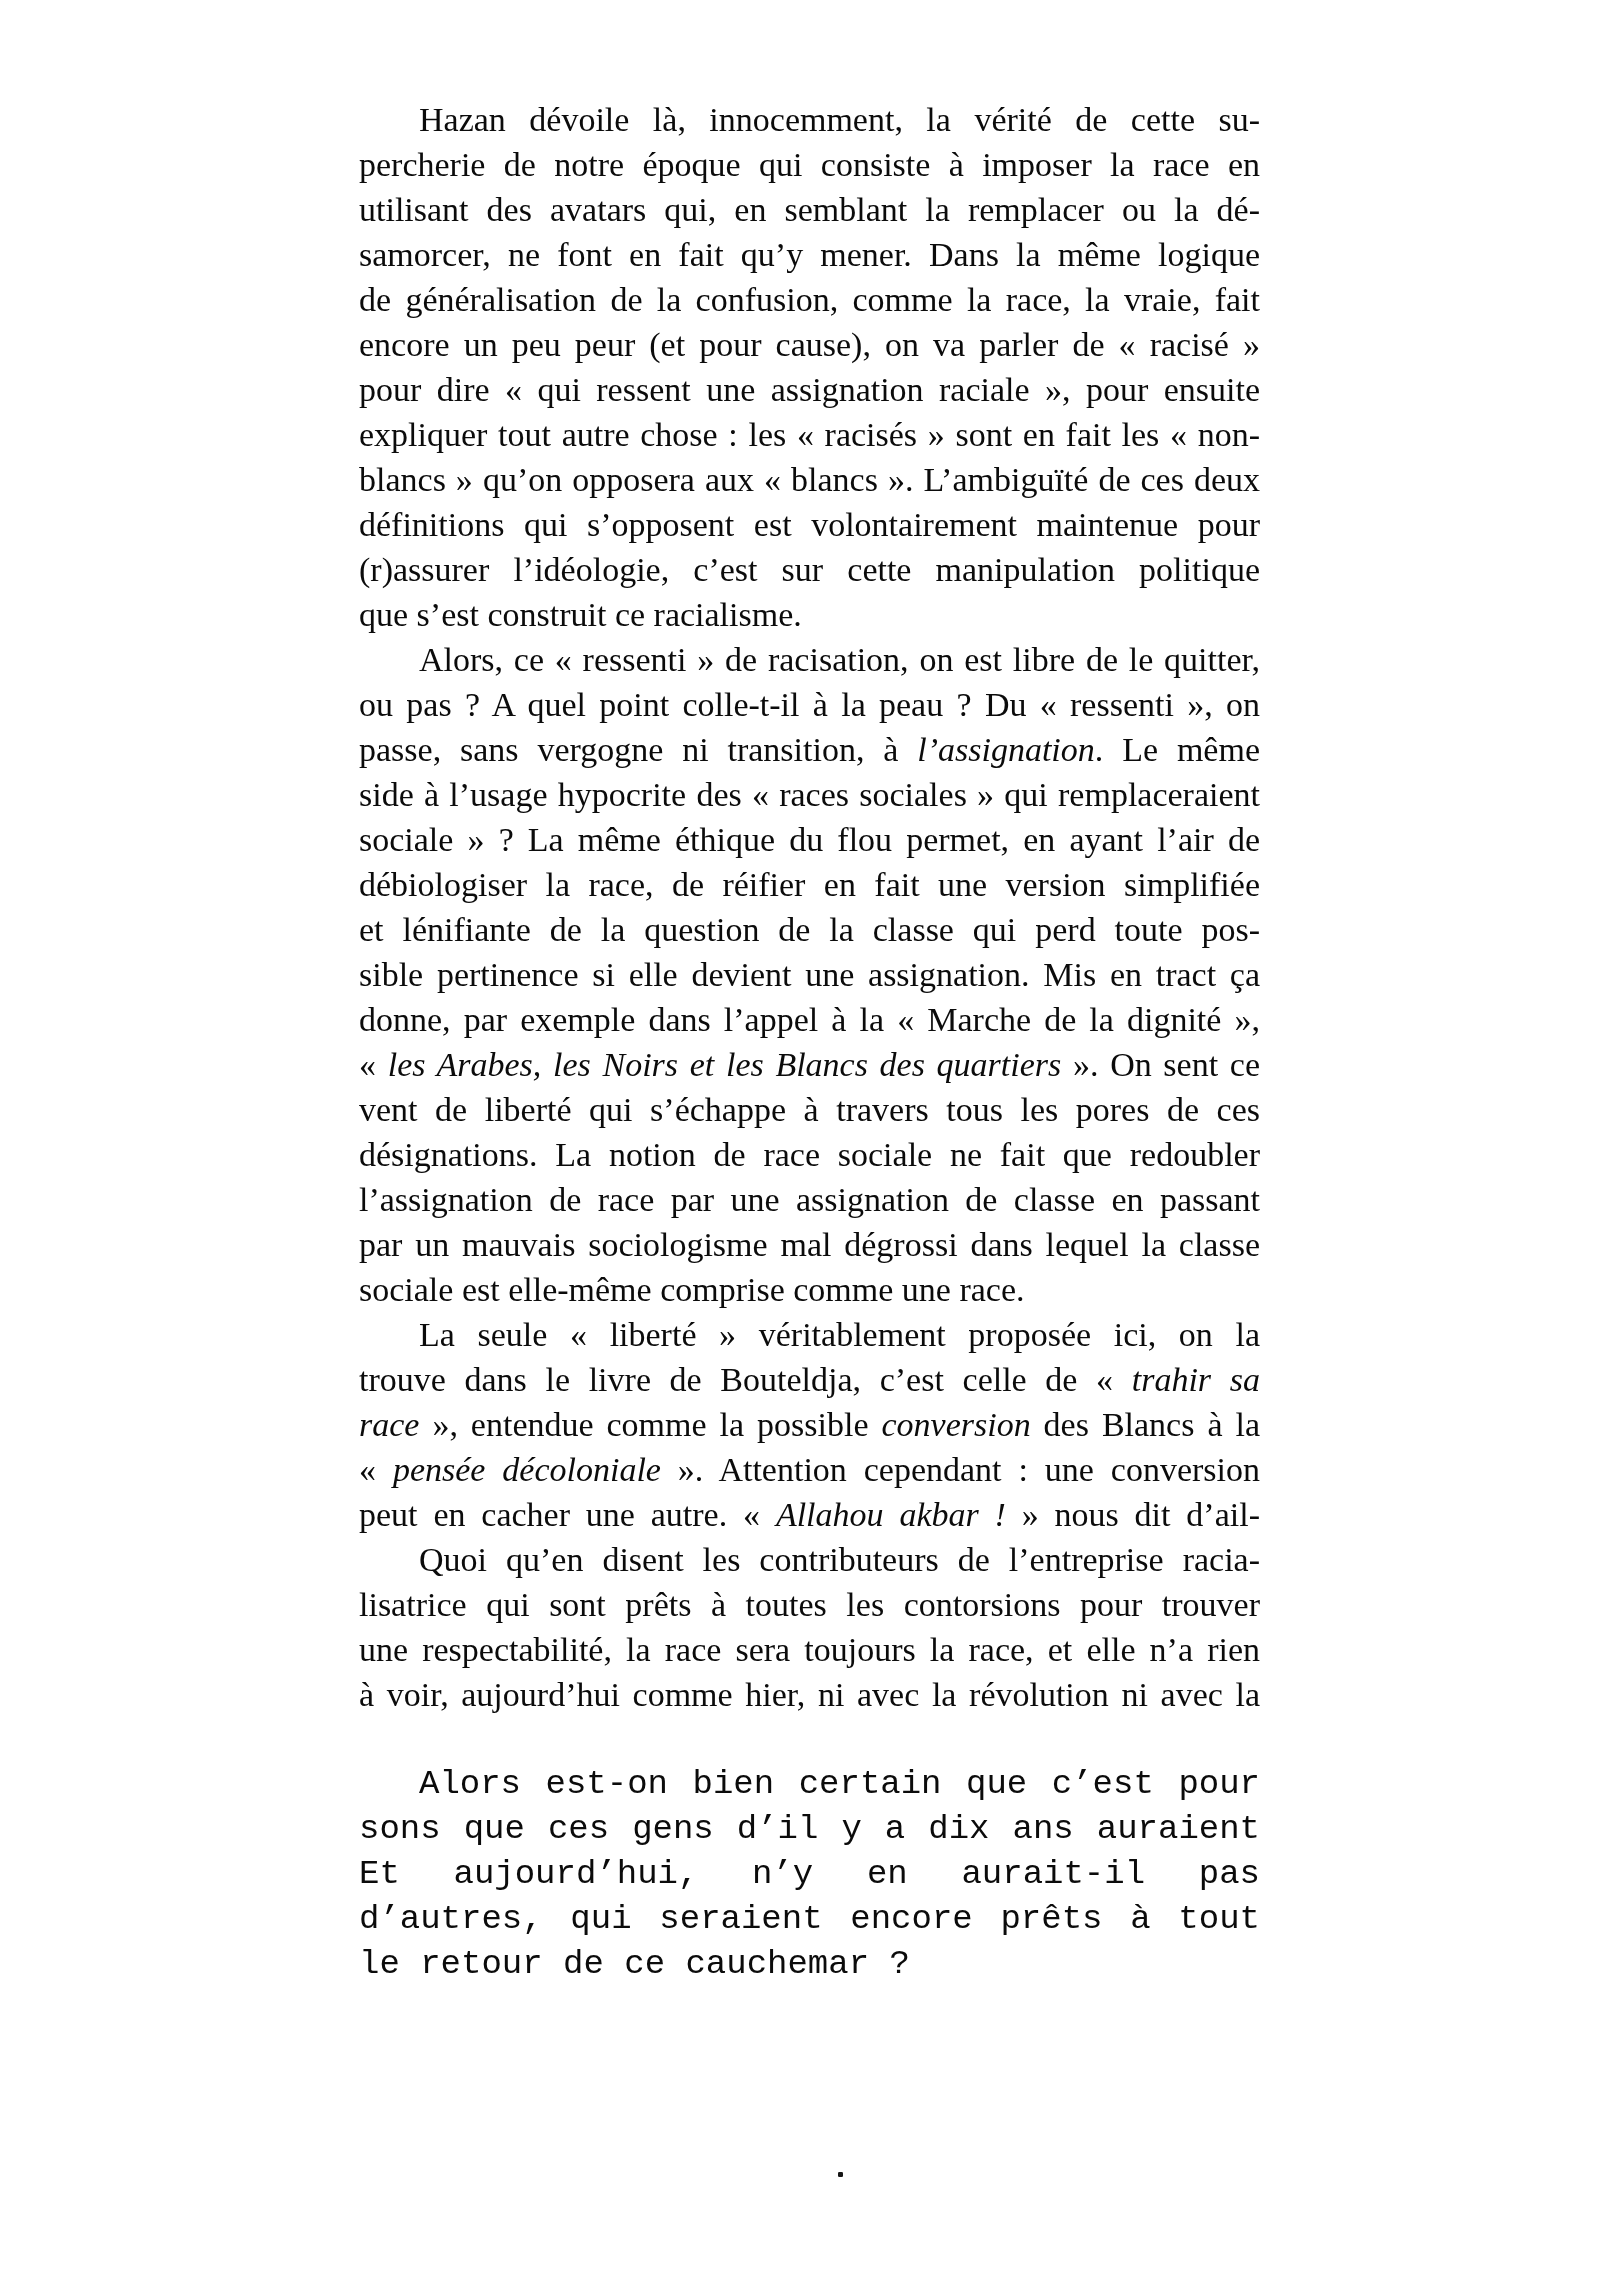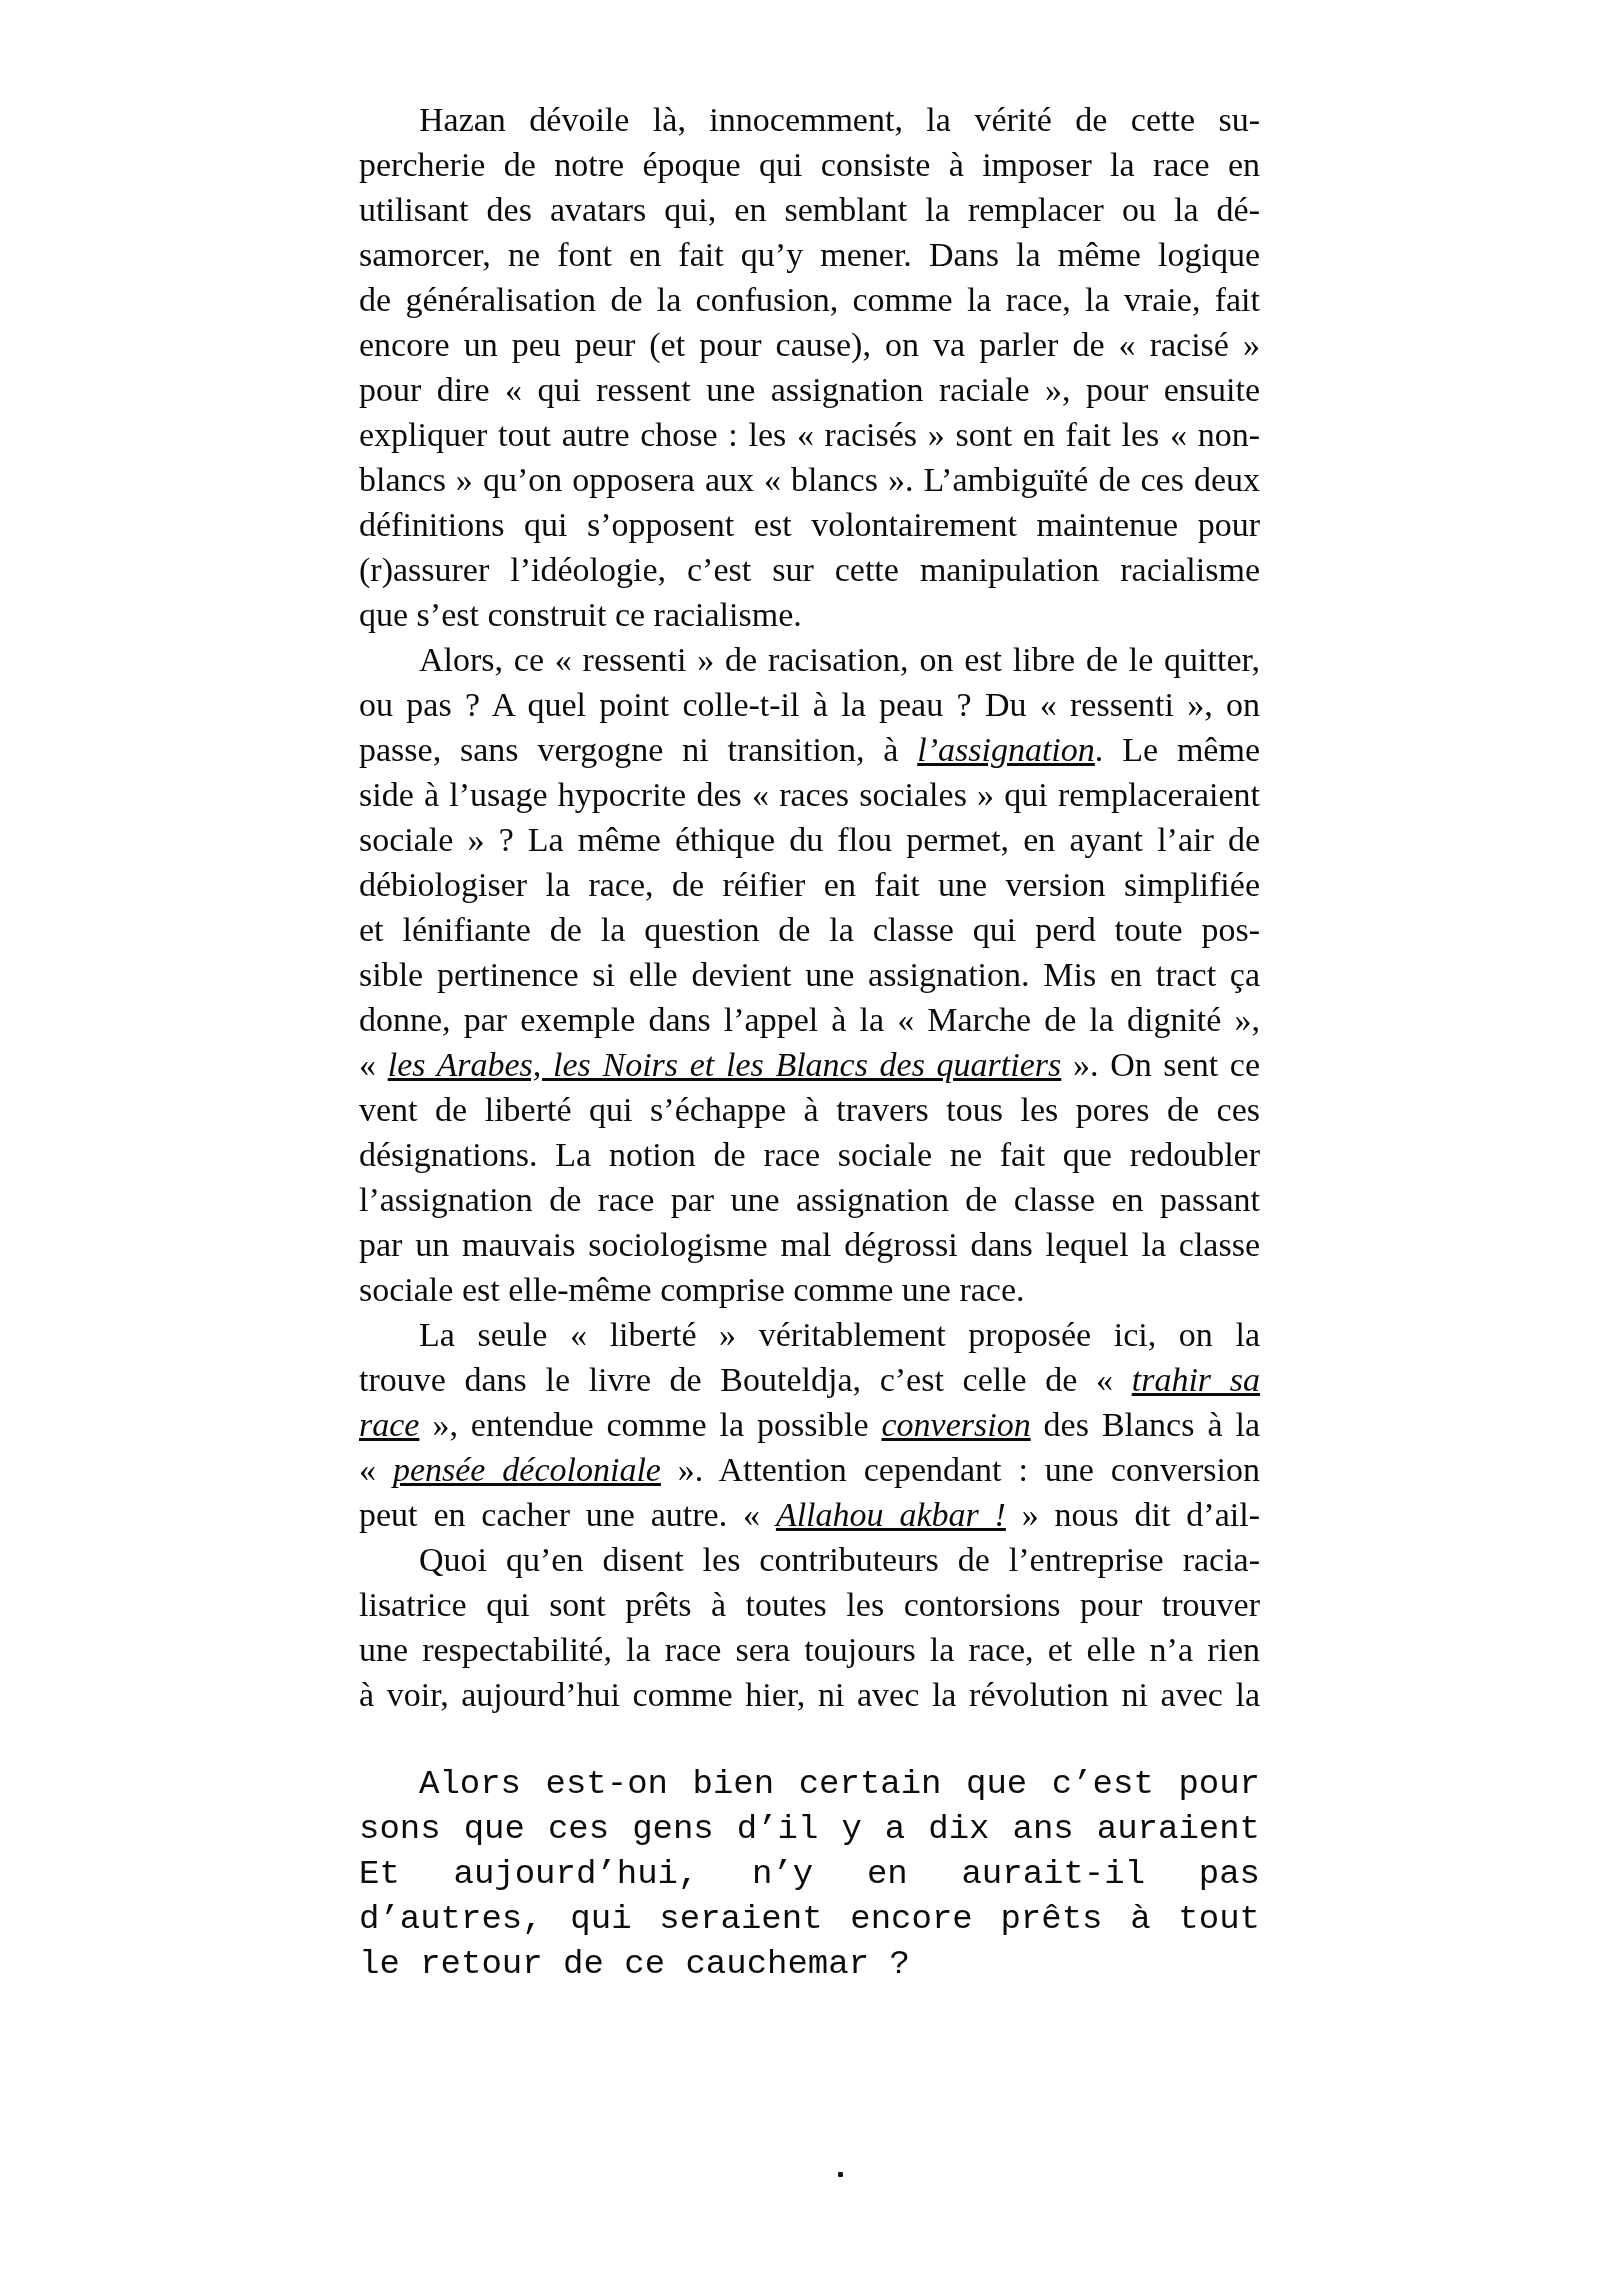--- a/index.html
+++ b/index.html
@@ -25,21 +25,21 @@
     font-size: 34px;
     line-height: 45px;
     height: 45px;
     overflow: hidden;
     text-align: justify;
     text-align-last: justify;
     white-space: normal;
   }
   .line.flush { text-align-last: left; }
   .para.indent .line:first-child { text-indent: 60px; }
-  .it { font-style: italic; text-decoration: underline; }
+  .it { font-style: italic; }
   .rm { font-style: normal; }
   .stray-dot {
     position: absolute;
     left: 838px;
     top: 2172px;
     width: 4.6px;
     height: 4.6px;
     background: #161616;
     border-radius: 1.3px;
   }
@@ -53,21 +53,21 @@
         <div class="line"><span class="rm">Hazan dévoile là, innocemment, la vérité de cette su-</span></div>
         <div class="line"><span class="rm">percherie de notre époque qui consiste à imposer la race en</span></div>
         <div class="line"><span class="rm">utilisant des avatars qui, en semblant la remplacer ou la dé-</span></div>
         <div class="line"><span class="rm">samorcer, ne font en fait qu’y mener. Dans la même logique</span></div>
         <div class="line"><span class="rm">de généralisation de la confusion, comme la race, la vraie, fait</span></div>
         <div class="line"><span class="rm">encore un peu peur (et pour cause), on va parler de «&nbsp;racisé&nbsp;»</span></div>
         <div class="line"><span class="rm">pour dire «&nbsp;qui ressent une assignation raciale&nbsp;», pour ensuite</span></div>
         <div class="line"><span class="rm">expliquer tout autre chose&nbsp;: les «&nbsp;racisés&nbsp;» sont en fait les «&nbsp;non-</span></div>
         <div class="line"><span class="rm">blancs&nbsp;» qu’on opposera aux «&nbsp;blancs&nbsp;». L’ambiguïté de ces deux</span></div>
         <div class="line"><span class="rm">définitions qui s’opposent est volontairement maintenue pour</span></div>
-        <div class="line"><span class="rm">(r)assurer l’idéologie, c’est sur cette manipulation racialisme</span></div>
+        <div class="line"><span class="rm">(r)assurer l’idéologie, c’est sur cette manipulation politique</span></div>
         <div class="line flush"><span class="rm">que s’est construit ce racialisme.</span></div>
       </div>
       <div class="para indent">
         <div class="line"><span class="rm">Alors, ce «&nbsp;ressenti&nbsp;» de racisation, on est libre de le quitter,</span></div>
         <div class="line"><span class="rm">ou pas&nbsp;? A quel point colle-t-il à la peau&nbsp;? Du «&nbsp;ressenti&nbsp;», on</span></div>
         <div class="line"><span class="rm">passe, sans vergogne ni transition, à </span><span class="it">l’assignation</span><span class="rm">. Le même</span></div>
         <div class="line"><span class="rm">side à l’usage hypocrite des «&nbsp;races sociales&nbsp;» qui remplaceraient</span></div>
         <div class="line"><span class="rm">sociale&nbsp;»&nbsp;? La même éthique du flou permet, en ayant l’air de</span></div>
         <div class="line"><span class="rm">débiologiser la race, de réifier en fait une version simplifiée</span></div>
         <div class="line"><span class="rm">et lénifiante de la question de la classe qui perd toute pos-</span></div>

